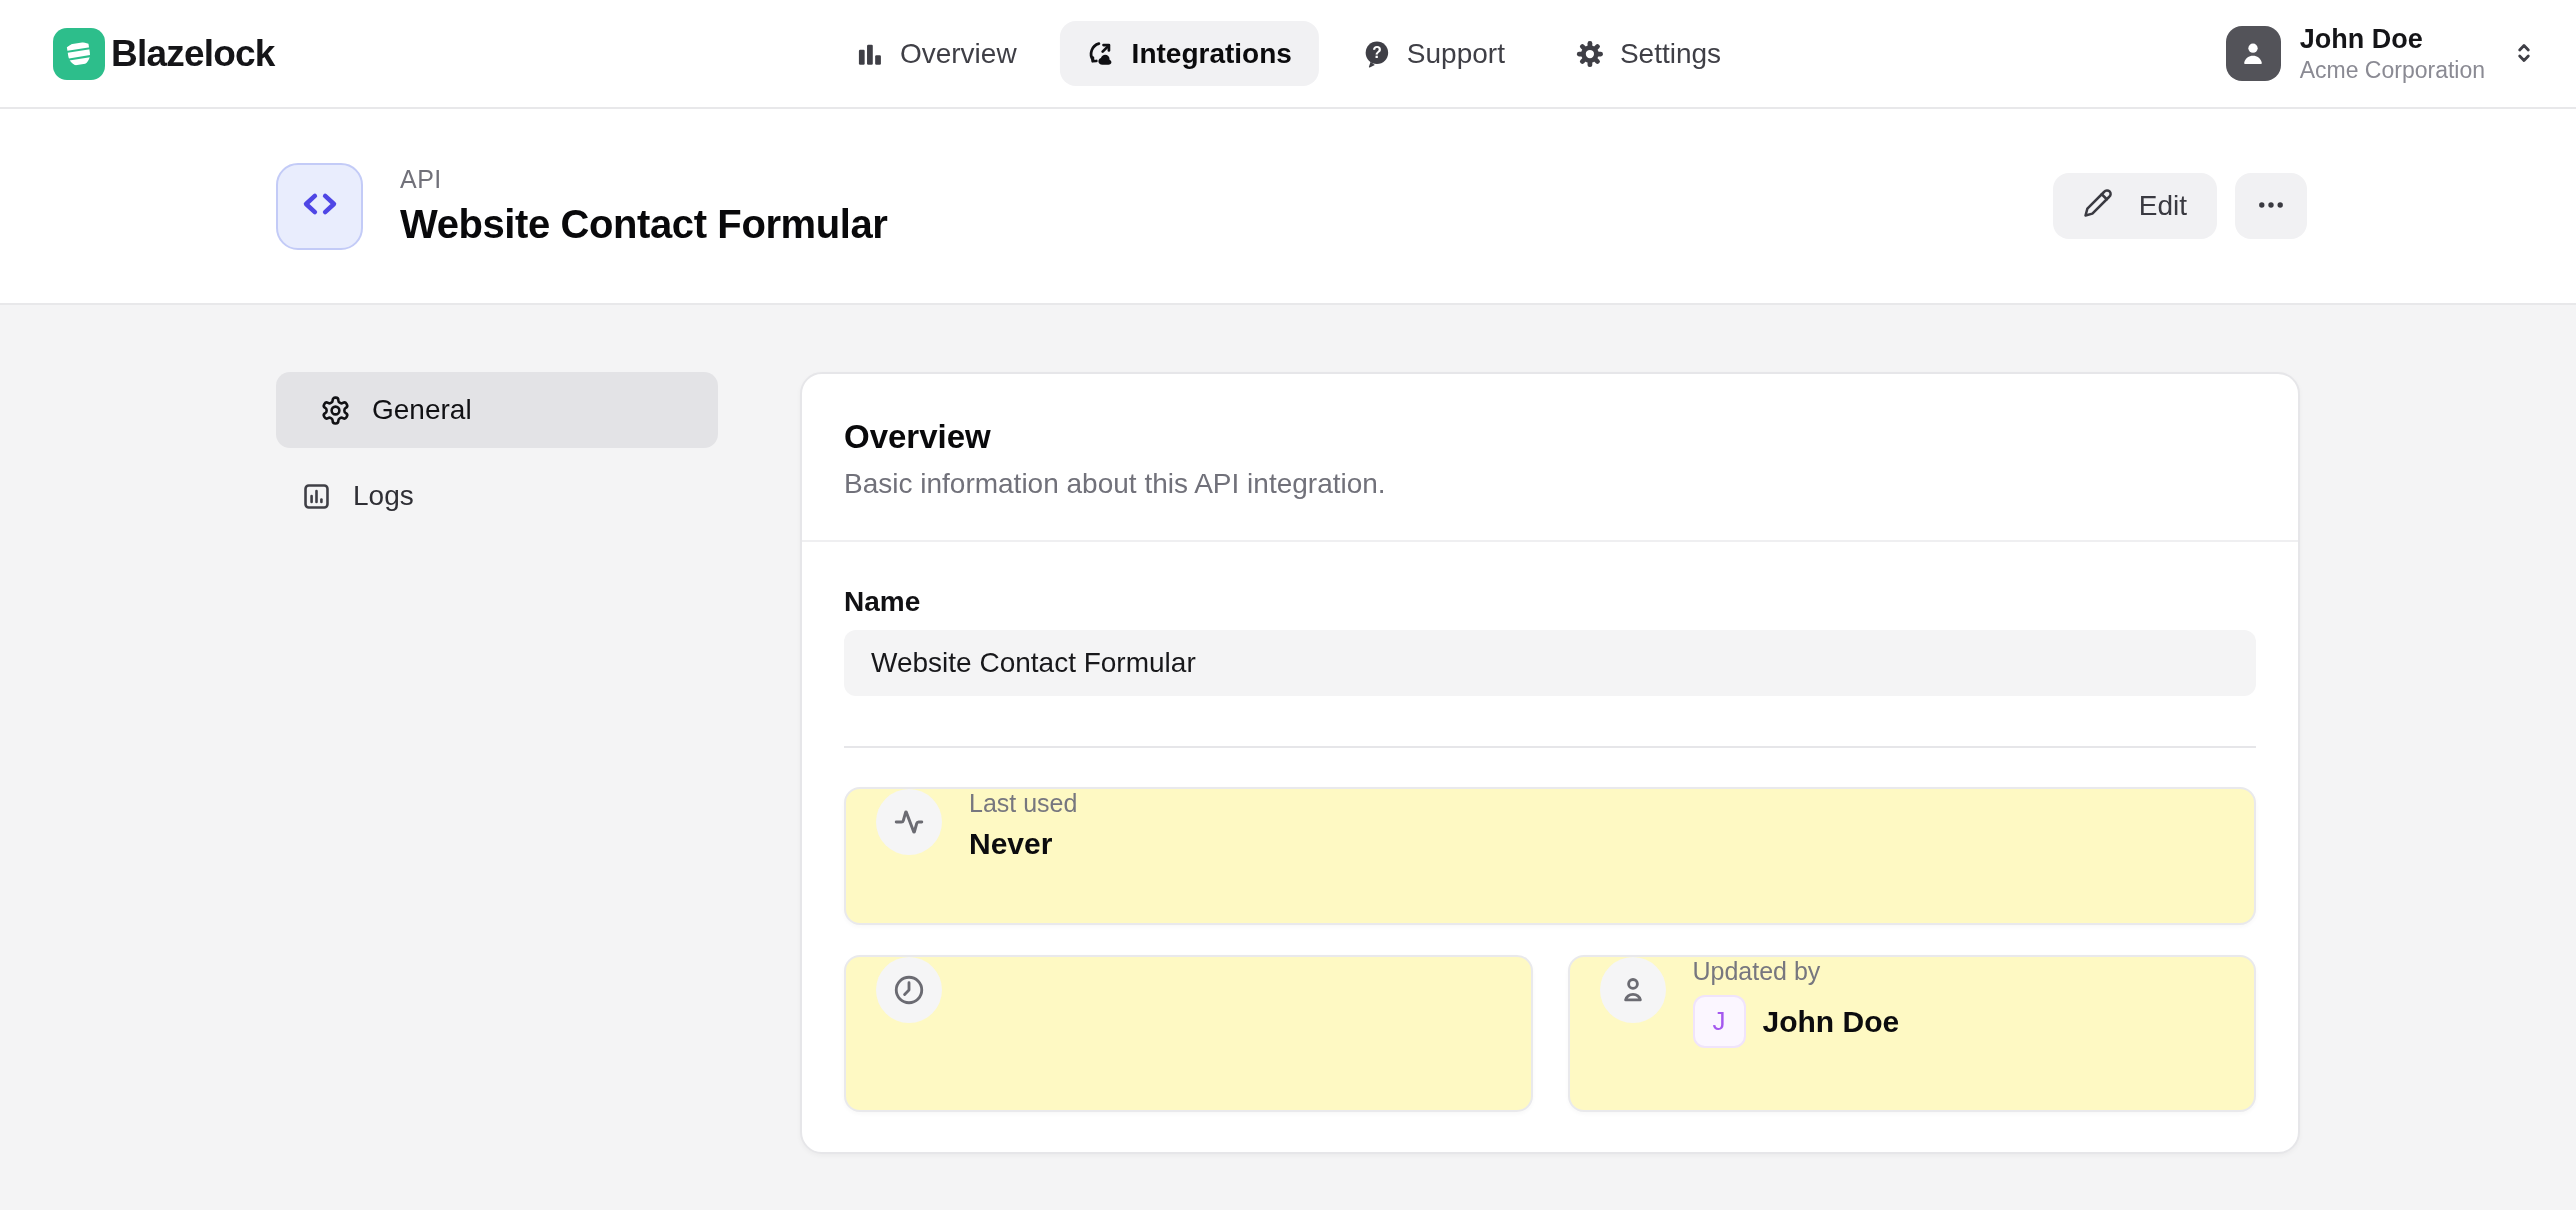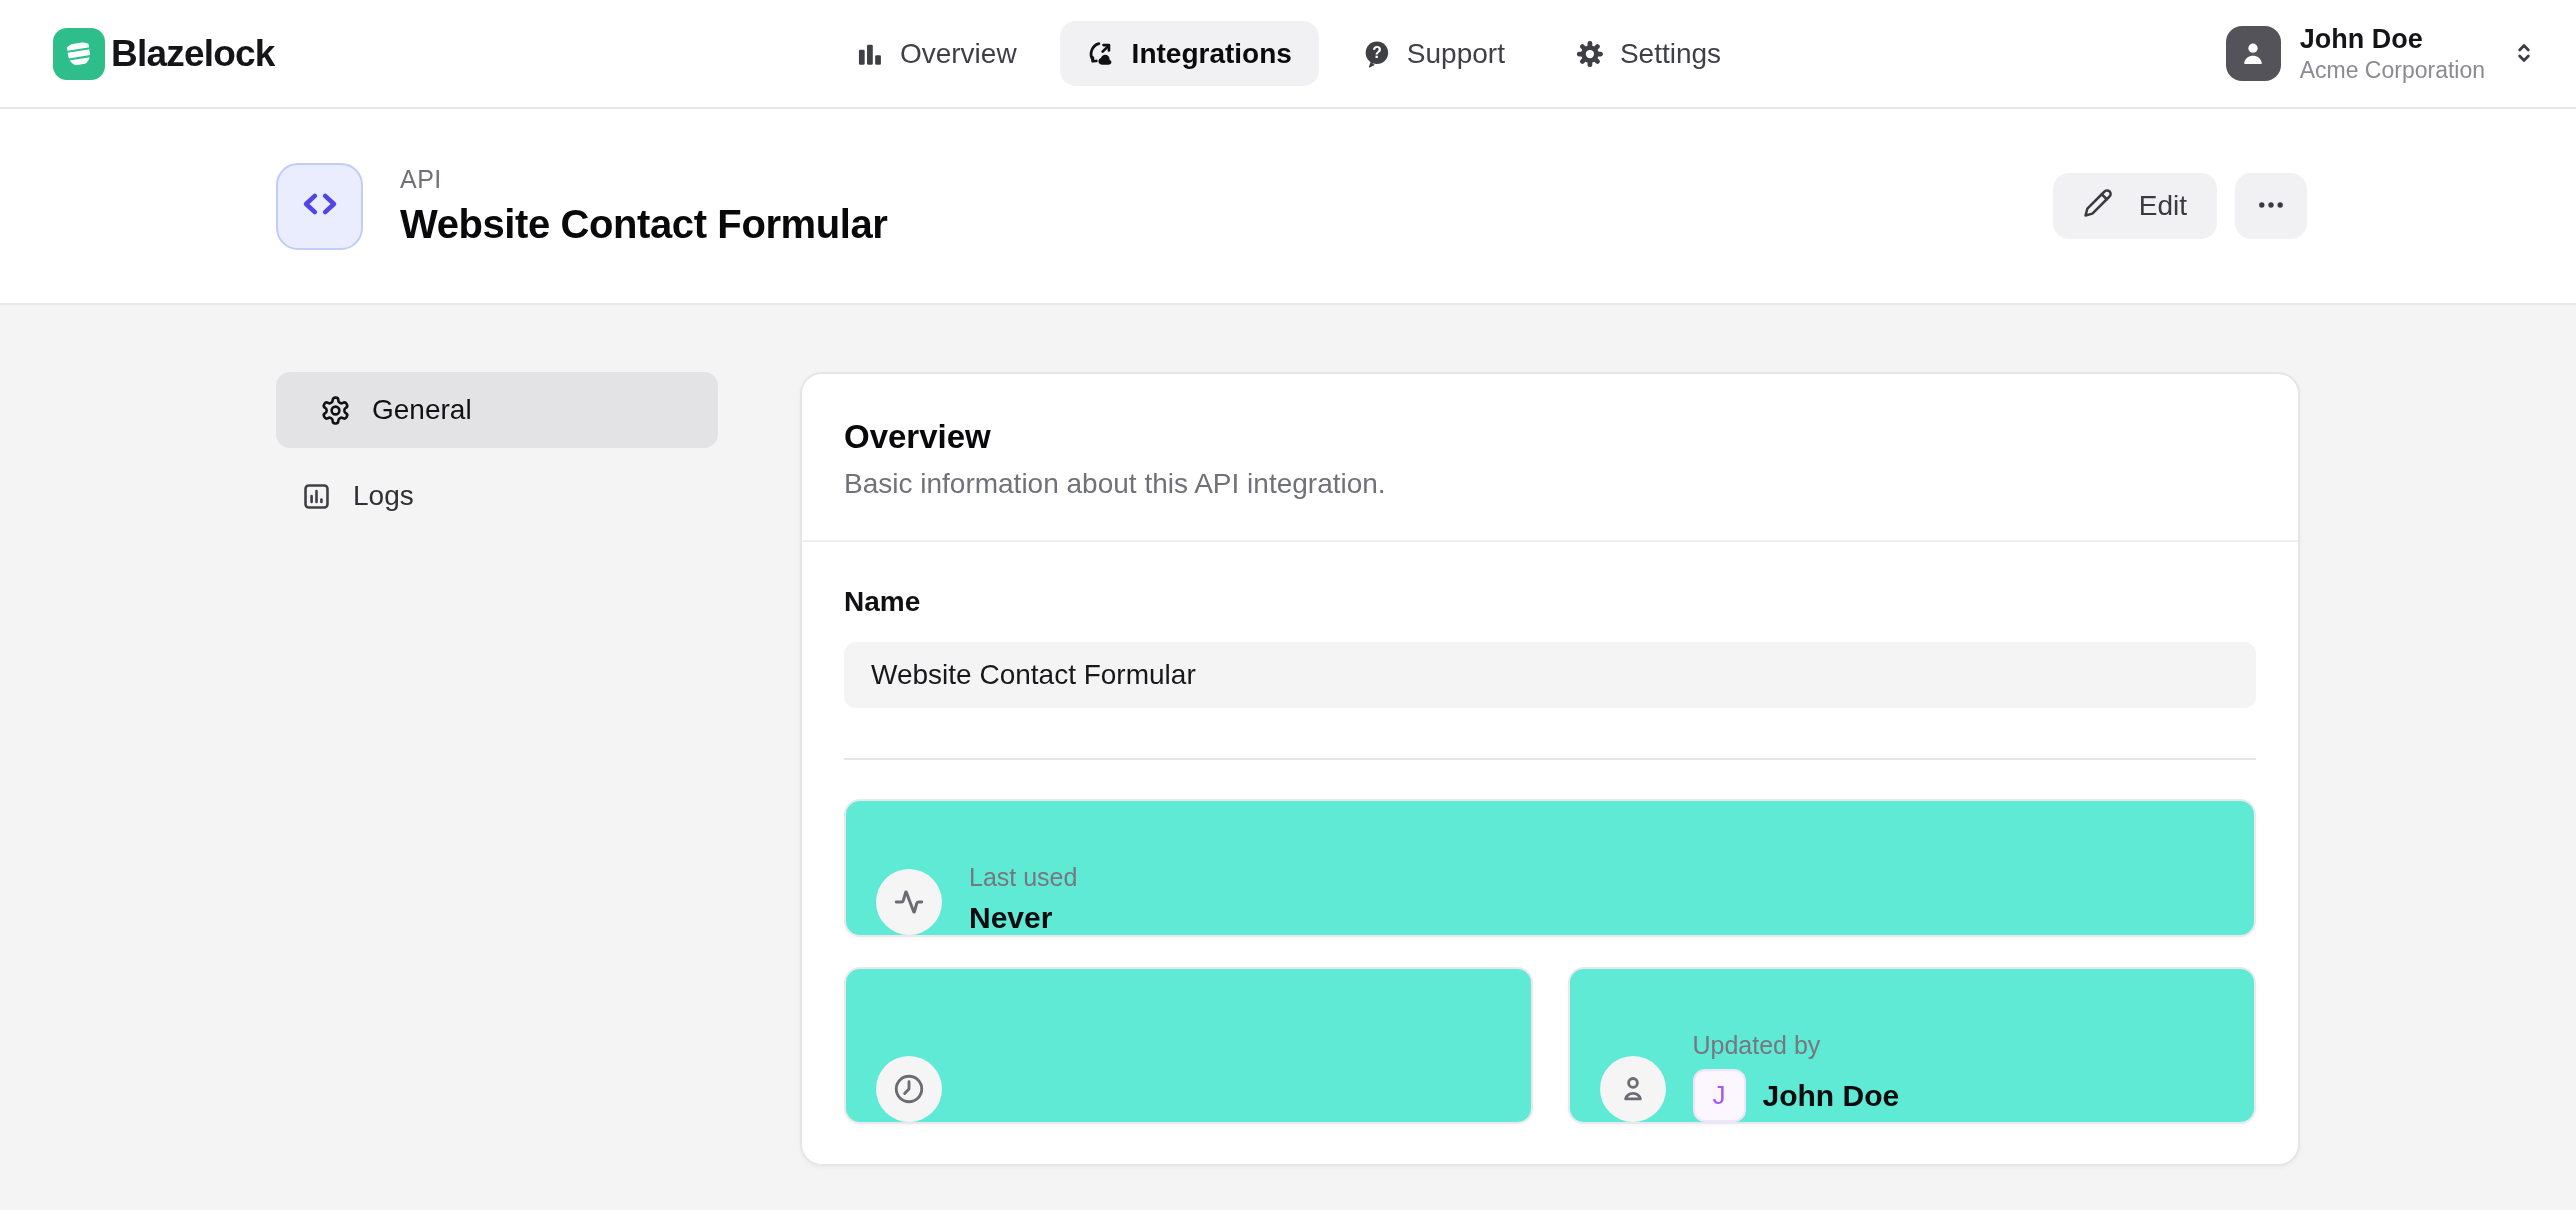--- a/index.html
+++ b/index.html
@@ -99,32 +99,32 @@
     flex:1 1 auto; background:#ffffff;
     border:2px solid #e6e6e9; border-radius:22px;
     box-shadow:0 2px 5px rgba(0,0,0,0.04);
     overflow:hidden;
   }
   .card-head { padding:44px 42px 40px; border-bottom:2px solid #efeff1; }
   .card-title { font-size:33px; font-weight:700; color:#09090b; }
   .card-subtitle { font-size:28px; color:#71717a; margin-top:12px; }
 
   .card-body { padding:44px 42px 40px; }
-  .field-label { display:block; font-size:28px; font-weight:700; color:#111114; margin-bottom:24px; }
+  .field-label { display:block; font-size:28px; font-weight:700; color:#111114; margin-bottom:12px; }
   .field-input {
     width:100%; height:66px; border:none; outline:none;
     background:#f4f4f5; border-radius:12px;
     padding:0 27px; font-family:inherit; font-size:28px; color:#18181b;
   }
   .divider { border:none; border-top:2px solid #e6e6e9; margin:50px 0 39px; }
 
   .stat-card {
-    background:#5eead4; border:2px solid #e9e9ec; border-radius:16px;
+    background:#fef9c3; border:2px solid #e9e9ec; border-radius:16px;
     box-shadow:0 2px 4px rgba(0,0,0,0.03);
-    display:flex; align-items:flex-end; gap:27px; padding:0 30px;
+    display:flex; align-items:flex-start; gap:27px; padding:0 30px;
   }
   .stat-card.wide { height:138px; margin-bottom:30px; }
   .stat-row { display:grid; grid-template-columns:1fr 1fr; gap:35px; }
   .stat-row .stat-card { height:157px; }
   .stat-circle {
     width:66px; height:66px; border-radius:50%; background:#f5f5f6;
     display:flex; align-items:center; justify-content:center; flex:0 0 66px;
   }
   .stat-meta { display:flex; flex-direction:column; gap:9px; }
   .stat-label { font-size:25px; color:#77777f; }

